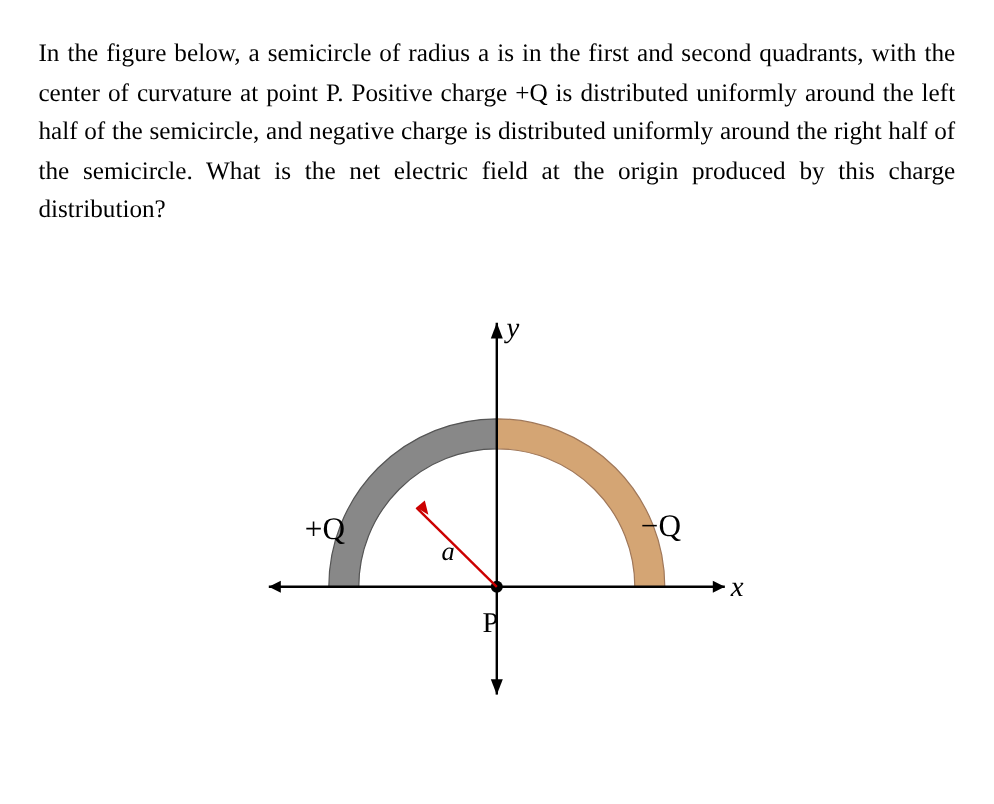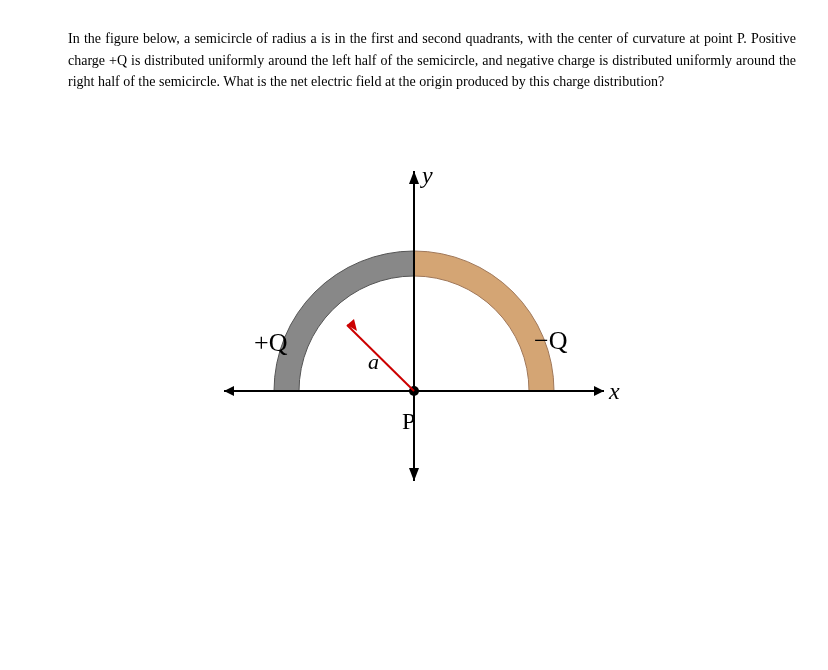--- a/index.html
+++ b/index.html
@@ -12,26 +12,25 @@
     }
 
     .page {
       width: 828px;
       height: 670px;
       padding: 28px 32px 20px 32px;
       position: relative;
     }
 
     .problem-text {
-      font-size: 14px;
+      font-size: 21px;
       line-height: 1.55;
       text-align: justify;
       color: #000;
       margin-bottom: 18px;
-      margin-left: 36px;
     }
 
     .figure-area {
       position: relative;
       width: 100%;
       height: 380px;
       display: flex;
       justify-content: center;
       align-items: center;
     }

